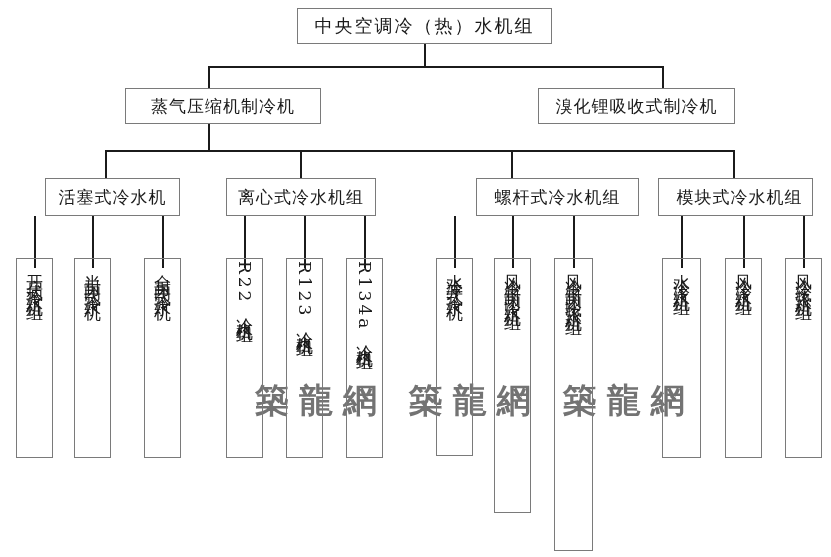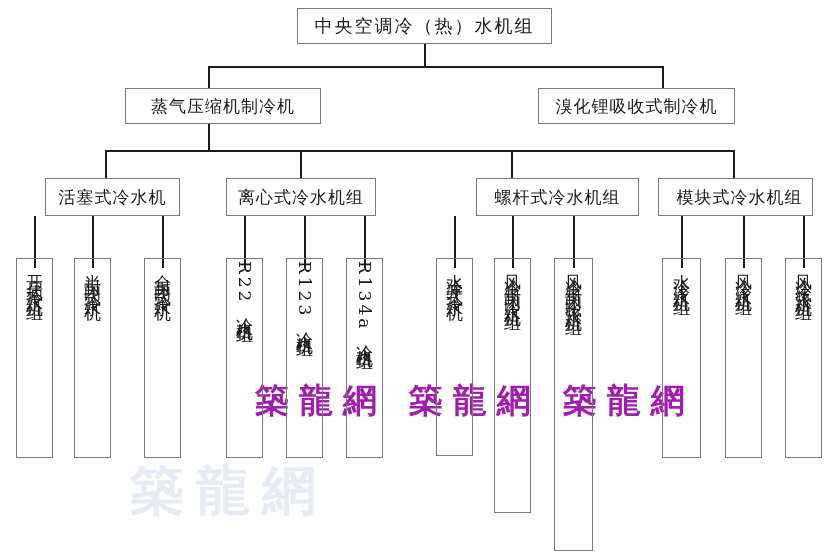--- a/index.html
+++ b/index.html
@@ -32,21 +32,21 @@
     top: 455px;
     font-size: 54px;
     letter-spacing: 12px;
     color: #e6ebf4;
   }
   .wm-band {
     left: 255px;
     top: 378px;
     font-size: 34px;
     letter-spacing: 10px;
-    color: #a21caf;
+    color: #737373;
   }
 
   
   .line {
     position: absolute;
     background: #1b1b1b;
     z-index: 1;
   }
   .line.v { width: 2px; }
   .line.h { height: 2px; }
@@ -98,21 +98,20 @@
     -webkit-text-orientation: mixed;
     letter-spacing: 3px;
   }
 </style>
 </head>
 <body>
 
 <div id="diagram">
 
   <div class="wm wm-band">築龍網 築龍網 築龍網</div>
-  <div class="wm wm-main">築龍網</div>
 
   <div id="connector-layer">
       <div class="line v" style="left: 424px; top: 44px; height: 22px;"></div>
       <div class="line h" style="left: 208px; top: 66px; width: 455px;"></div>
       <div class="line v" style="left: 208px; top: 66px; height: 22px;"></div>
       <div class="line v" style="left: 662px; top: 66px; height: 22px;"></div>
       <div class="line v" style="left: 208px; top: 124px; height: 26px;"></div>
       <div class="line h" style="left: 105px; top: 150px; width: 628px;"></div>
       <div class="line v" style="left: 105px; top: 150px; height: 28px;"></div>
       <div class="line v" style="left: 300px; top: 150px; height: 28px;"></div>

